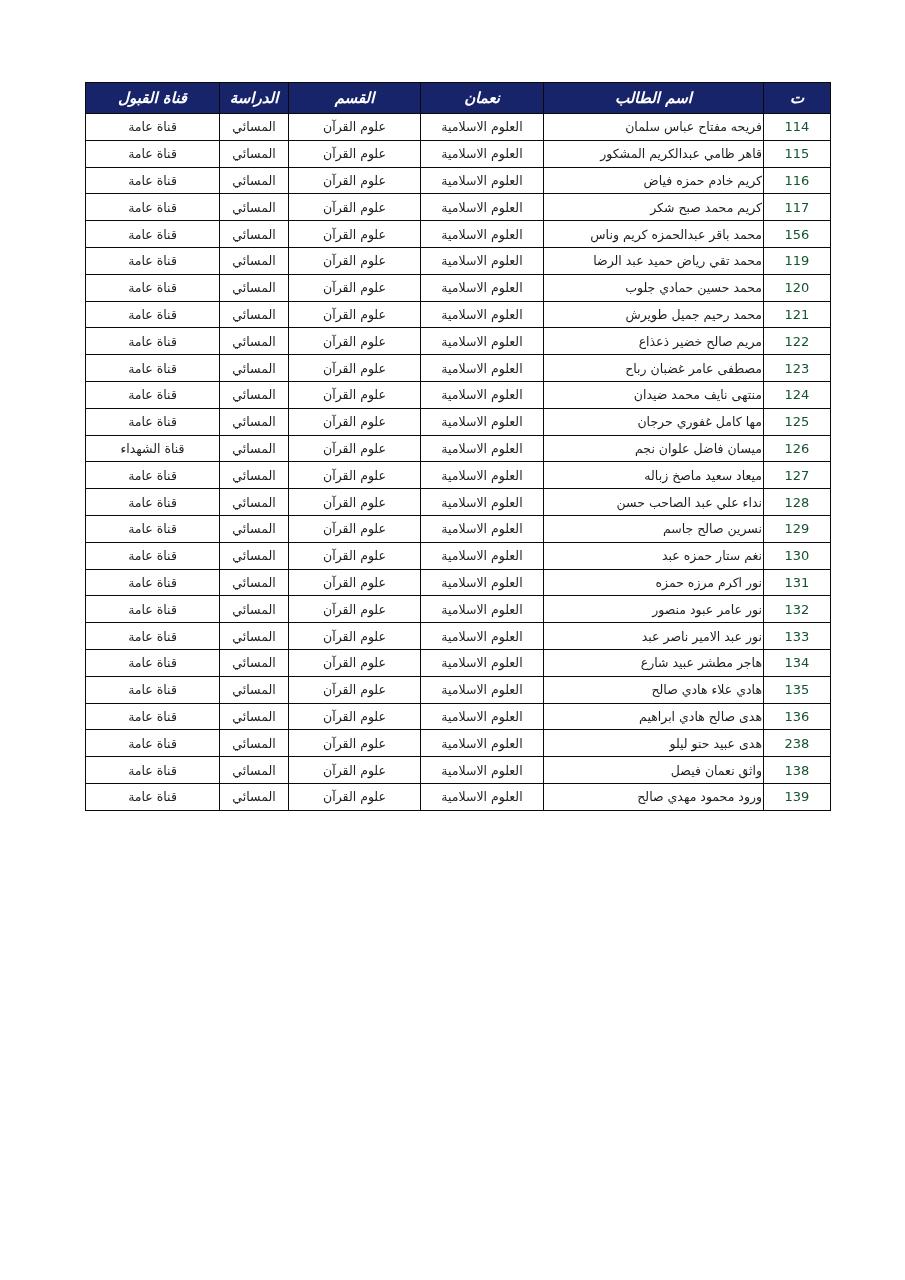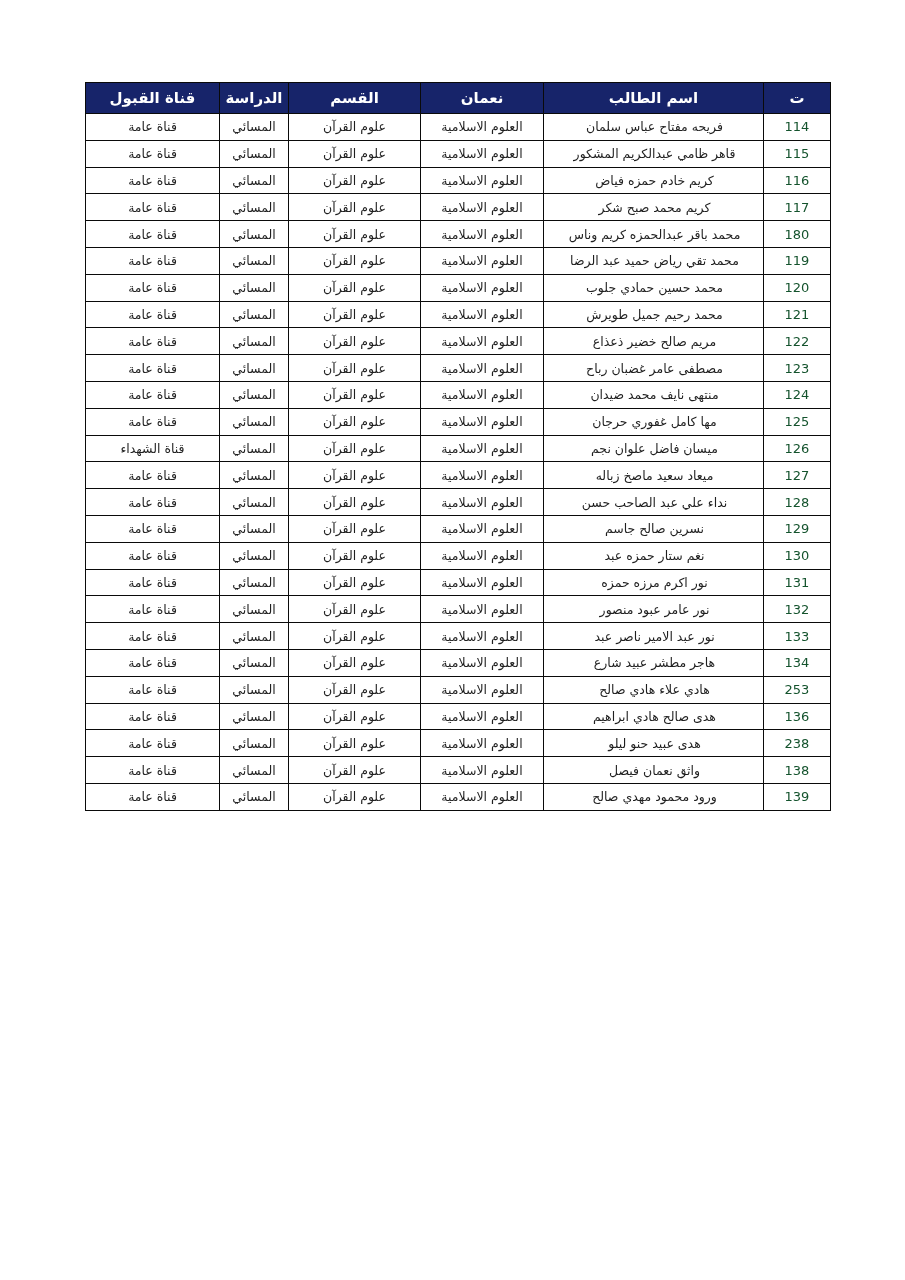--- a/index.html
+++ b/index.html
@@ -28,32 +28,33 @@
     white-space:nowrap;
   }
   table.students-table thead th{
     background:#17246a;
     color:#ffffff;
     font-weight:bold;
     font-size:15px;
     height:30px;
     text-align:center;
     padding:0 4px;
+    font-style:italic;
   }
   table.students-table tbody td{
     font-size:12.5px;
     color:#1f1f1f;
     height:25.8px;
     text-align:center;
     padding:0 3px;
     background:#ffffff;
   }
   
   table.students-table tbody td:nth-child(2){
-    text-align:center;
+    text-align:right;
     padding-right:1px;
   }
   
   table.students-table tbody td:nth-child(1){
     font-size:13px;
     color:#14532d;
   }
 </style>
 </head>
 <body>
@@ -105,21 +106,21 @@
         </tr>
         <tr>
           <td>117</td>
           <td>كريم محمد صبح شكر</td>
           <td>العلوم الاسلامية</td>
           <td>علوم القرآن</td>
           <td>المسائي</td>
           <td>قناة عامة</td>
         </tr>
         <tr>
-          <td>180</td>
+          <td>156</td>
           <td>محمد باقر عبدالحمزه كريم وناس</td>
           <td>العلوم الاسلامية</td>
           <td>علوم القرآن</td>
           <td>المسائي</td>
           <td>قناة عامة</td>
         </tr>
         <tr>
           <td>119</td>
           <td>محمد تقي رياض حميد عبد الرضا</td>
           <td>العلوم الاسلامية</td>
@@ -241,21 +242,21 @@
         </tr>
         <tr>
           <td>134</td>
           <td>هاجر مطشر عبيد شارع</td>
           <td>العلوم الاسلامية</td>
           <td>علوم القرآن</td>
           <td>المسائي</td>
           <td>قناة عامة</td>
         </tr>
         <tr>
-          <td>253</td>
+          <td>135</td>
           <td>هادي علاء هادي صالح</td>
           <td>العلوم الاسلامية</td>
           <td>علوم القرآن</td>
           <td>المسائي</td>
           <td>قناة عامة</td>
         </tr>
         <tr>
           <td>136</td>
           <td>هدى صالح هادي ابراهيم</td>
           <td>العلوم الاسلامية</td>

